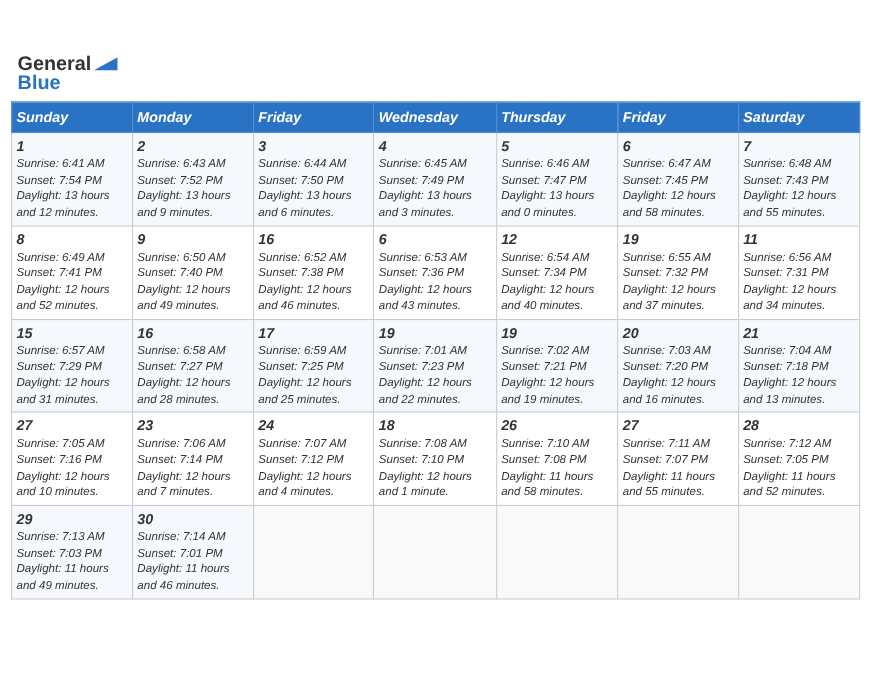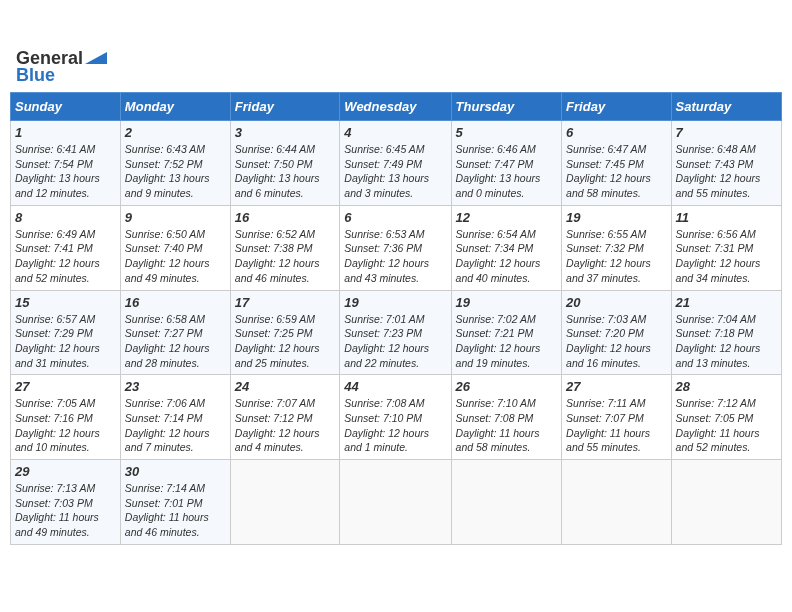--- a/index.html
+++ b/index.html
@@ -309,21 +309,21 @@
         </td>
         <td>
           <span class="day-number">24</span>
         <div class="day-info">
           Sunrise: 7:07 AM<br>
           Sunset: 7:12 PM<br>
           Daylight: 12 hours and 4 minutes.
         </div>
         </td>
         <td>
-          <span class="day-number">44</span>
+          <span class="day-number">18</span>
         <div class="day-info">
           Sunrise: 7:08 AM<br>
           Sunset: 7:10 PM<br>
           Daylight: 12 hours and 1 minute.
         </div>
         </td>
         <td>
           <span class="day-number">26</span>
         <div class="day-info">
           Sunrise: 7:10 AM<br>

